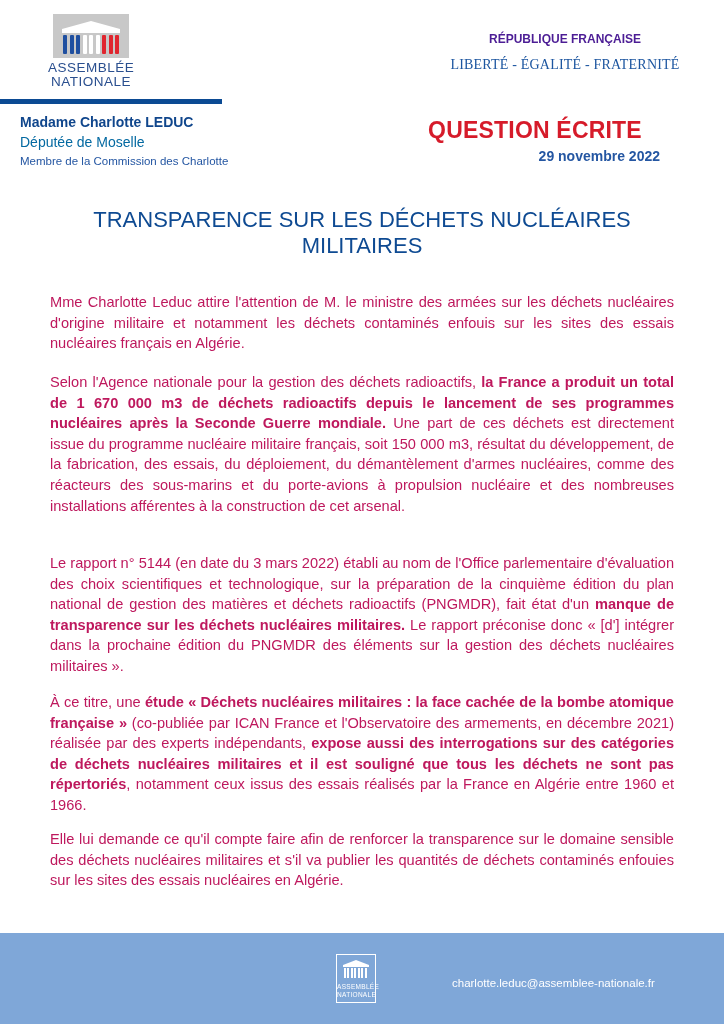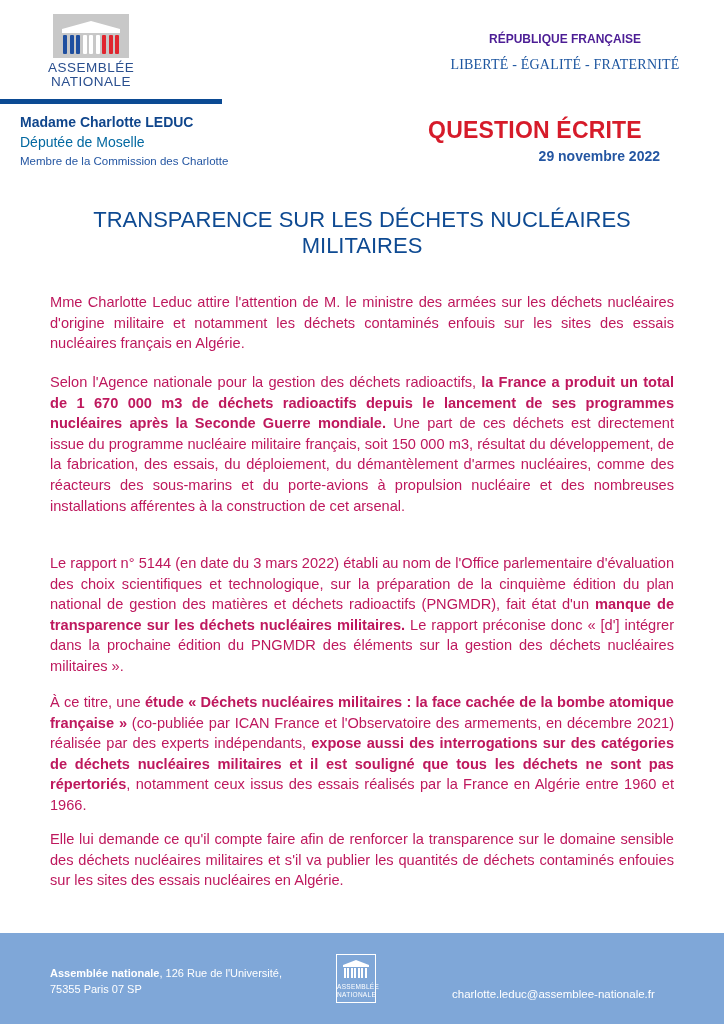--- a/index.html
+++ b/index.html
@@ -34,21 +34,21 @@
   .para b { font-weight:bold; }
   #p1 { top:292px; }
   #p2 { top:372px; }
   #p3 { top:553px; }
   #p4 { top:692px; }
   #p5 { top:801px;margin-top:28px; }
 
   #footer { left:0; top:933px; width:724px; height:91px; background:#7fa7d8; }
   #footer .addr { position:absolute; left:50px; top:32px; font-size:11px; line-height:16px; color:#ffffff; }
   #footer .addr b { font-weight:bold; }
-  #footer .mail { position:absolute; left:452px; top:55px; font-size:11.5px; color:#ffffff; }
+  #footer .mail { position:absolute; left:452px; top:44px; font-size:11.5px; color:#ffffff; }
   #flogo { position:absolute; left:336px; top:21px; width:38px; height:47px; border:1px solid #fff; }
   #flogo .r { position:absolute; left:6px; top:5px; width:0; height:0; border-left:13px solid transparent; border-right:13px solid transparent; border-bottom:5px solid #fff; }
   #flogo .b { position:absolute; left:6px; top:10px; width:26px; height:2px; background:#fff; }
   #flogo .c { position:absolute; left:7px; top:13px; width:24px; height:10px;
       background:repeating-linear-gradient(90deg,#fff 0 2px,transparent 2px 3.5px); }
   #flogo .tx { position:absolute; left:0; top:28px; width:38px; text-align:center; font-size:6.5px; line-height:8px; color:#fff; letter-spacing:0.3px; }
 </style>
 </head>
 <body>
 
@@ -84,24 +84,20 @@
 
 <div id="doc-title" class="abs">TRANSPARENCE SUR LES DÉCHETS NUCLÉAIRES MILITAIRES</div>
 
 <div id="p1" class="abs para"><span>Mme Charlotte Leduc attire l'attention de M. le ministre des armées sur les déchets nucléaires d'origine militaire et notamment les déchets contaminés enfouis sur les sites des essais nucléaires français en Algérie.</span></div>
 <div id="p2" class="abs para"><span>Selon l'Agence nationale pour la gestion des déchets radioactifs, </span><b>la France a produit un total de 1 670 000 m3 de déchets radioactifs depuis le lancement de ses programmes nucléaires après la Seconde Guerre mondiale.</b><span> Une part de ces déchets est directement issue du programme nucléaire militaire français, soit 150 000 m3, résultat du développement, de la fabrication, des essais, du déploiement, du démantèlement d'armes nucléaires, comme des réacteurs des sous-marins et du porte-avions à propulsion nucléaire et des nombreuses installations afférentes à la construction de cet arsenal.</span></div>
 <div id="p3" class="abs para"><span>Le rapport n° 5144 (en date du 3 mars 2022) établi au nom de l'Office parlementaire d'évaluation des choix scientifiques et technologique, sur la préparation de la cinquième édition du plan national de gestion des matières et déchets radioactifs (PNGMDR), fait état d'un </span><b>manque de transparence sur les déchets nucléaires militaires.</b><span> Le rapport préconise donc « [d'] intégrer dans la prochaine édition du PNGMDR des éléments sur la gestion des déchets nucléaires militaires ».</span></div>
 <div id="p4" class="abs para"><span>À ce titre, une </span><b>étude « Déchets nucléaires militaires : la face cachée de la bombe atomique française »</b><span> (co-publiée par ICAN France et l'Observatoire des armements, en décembre 2021) réalisée par des experts indépendants, </span><b>expose aussi des interrogations sur des catégories de déchets nucléaires militaires et il est souligné que tous les déchets ne sont pas répertoriés</b><span>, notamment ceux issus des essais réalisés par la France en Algérie entre 1960 et 1966.</span></div>
 <div id="p5" class="abs para"><span>Elle lui demande ce qu'il compte faire afin de renforcer la transparence sur le domaine sensible des déchets nucléaires militaires et s'il va publier les quantités de déchets contaminés enfouies sur les sites des essais nucléaires en Algérie.</span></div>
 
 <div id="footer" class="abs">
-  <div class="addr">
-    <b>Assemblée nationale</b><span>, 126 Rue de l'Université,</span><br>
-    <span>75355 Paris 07 SP</span>
-  </div>
   <div id="flogo">
     <div class="r"></div>
     <div class="b"></div>
     <div class="c"></div>
     <div class="tx">
       <span>ASSEMBLÉE</span><br>
       <span>NATIONALE</span>
     </div>
   </div>
   <div class="mail">charlotte.leduc@assemblee-nationale.fr</div>

